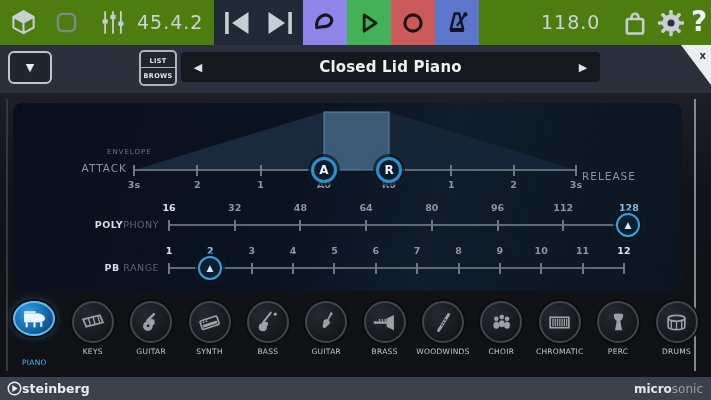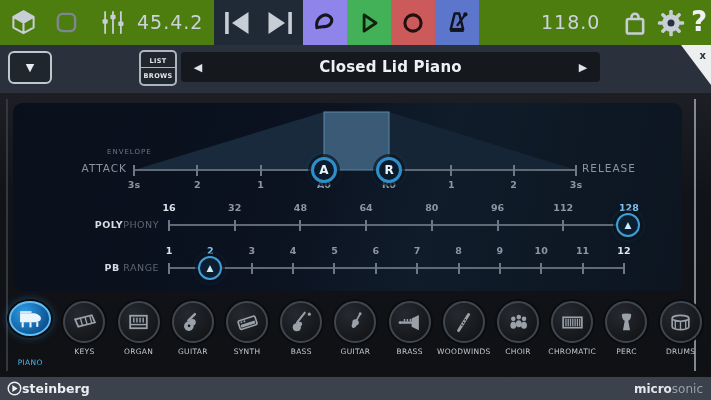--- a/index.html
+++ b/index.html
@@ -38,21 +38,21 @@
             background:linear-gradient(#1d1f25,#121318 28%,#0f1013); }
   .frame-line-r { position:absolute; left:694px; top:6px; width:2px; height:272px; background:#979da5; opacity:.85; }
   .frame-line-l { position:absolute; left:6px; top:6px; width:2px; height:272px; background:#33383f; }
 
   .screen { position:absolute; left:13px; top:10px; width:669px; height:188px; border-radius:9px;
             background:linear-gradient(105deg,#0a101b 0%,#0b1220 42%,#101c2a 62%,#0c1520 100%); overflow:hidden; }
   .env-svg { position:absolute; left:0; top:0; }
 
   .lab-tiny { position:absolute; left:94px; top:45px; color:#6b7684; font-size:7px; letter-spacing:1px; }
   .lab-att  { position:absolute; left:52px; top:59px; width:62px; text-align:right; color:#8b95a2; font-size:10.5px; letter-spacing:1px; }
-  .lab-rel  { position:absolute; left:569px; top:59px; color:#8b95a2; font-size:10.5px; letter-spacing:1px; }
+  .lab-rel  { position:absolute; left:569px; top:67px; color:#8b95a2; font-size:10.5px; letter-spacing:1px; }
 
   .ruler { position:absolute; height:2px; background:#5f6a75; }
   .ticks { position:absolute; display:flex; justify-content:space-between; }
   .tkw { position:relative; width:0; }
   .tk  { position:absolute; left:-1px; top:-5px; width:2px; height:11px; background:#6d7884; }
   .tkl { position:absolute; transform:translateX(-50%); white-space:nowrap; color:#8d96a2; font-size:9.5px; font-weight:600; }
   .tkl.below { top:9px; }
   .tkl.above { top:-23px; }
   .tkl.edge { color:#dde4ec; font-weight:bold; }
   .tkl.cur  { color:#7fc0ec; font-weight:bold; }
@@ -447,28 +447,20 @@
           <div class="inst-c">
             <svg viewBox="0 0 24 24">
               <use href="#keys-icon"></use>
             </svg>
           </div>
           <div class="inst-l">KEYS</div>
         </div>
         <div class="inst">
           <div class="inst-c">
             <svg viewBox="0 0 24 24">
-              <use href="#organ-icon"></use>
-            </svg>
-          </div>
-          <div class="inst-l">ORGAN</div>
-        </div>
-        <div class="inst">
-          <div class="inst-c">
-            <svg viewBox="0 0 24 24">
               <use href="#guitar-icon"></use>
             </svg>
           </div>
           <div class="inst-l">GUITAR</div>
         </div>
         <div class="inst">
           <div class="inst-c">
             <svg viewBox="0 0 24 24">
               <use href="#synth-icon"></use>
             </svg>

